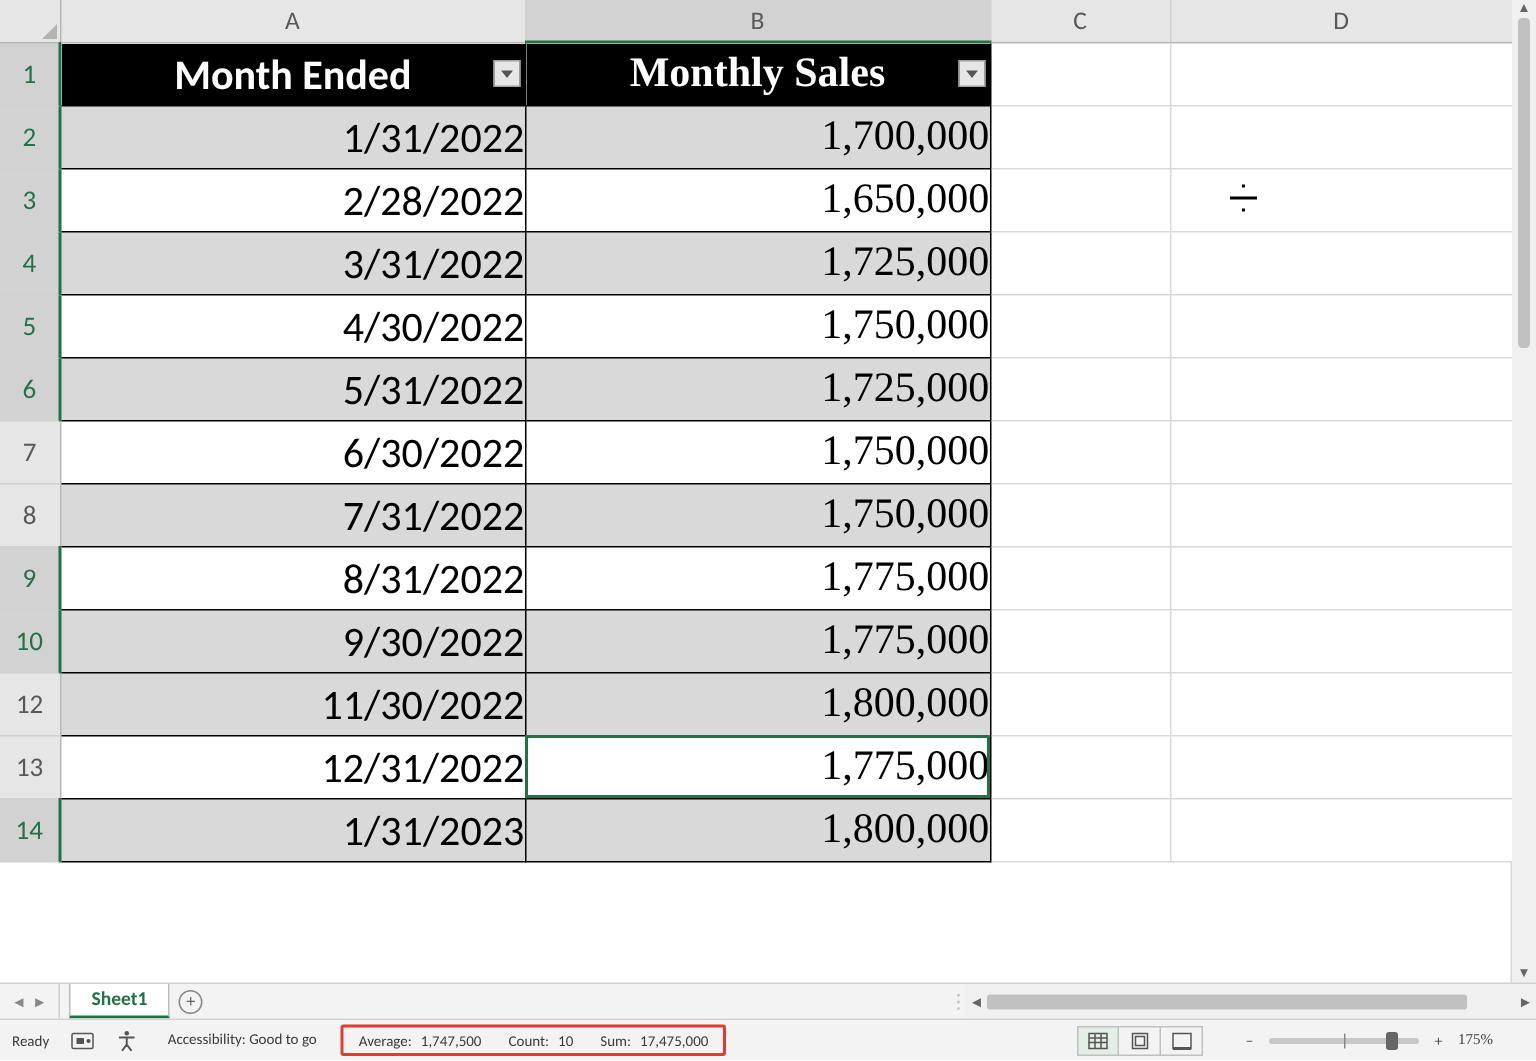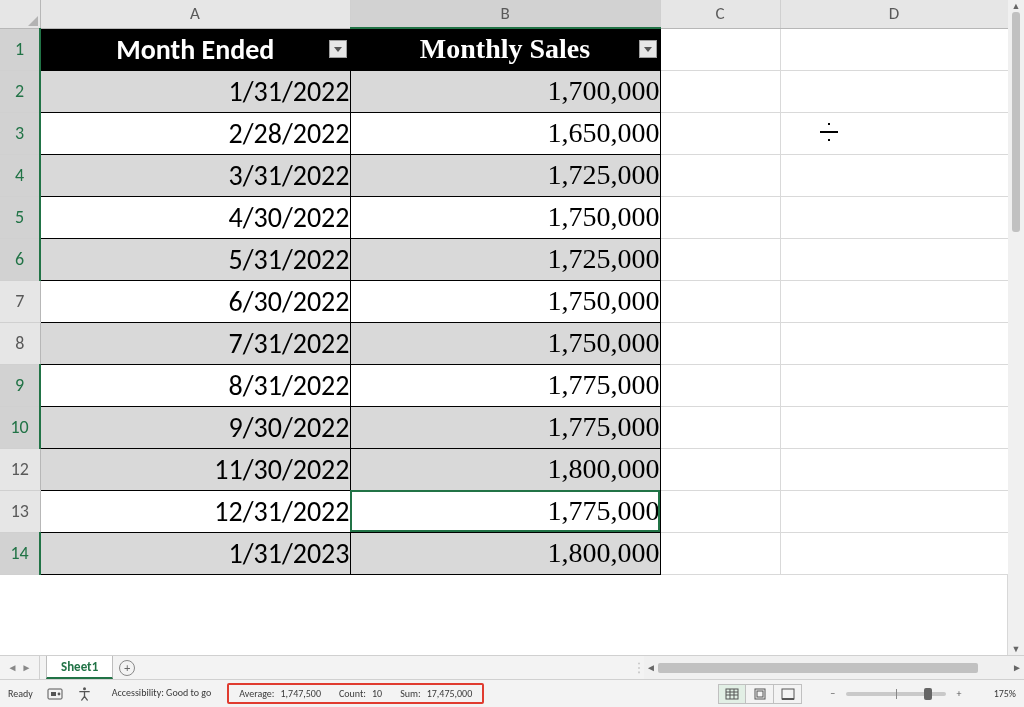--- a/index.html
+++ b/index.html
@@ -171,21 +171,21 @@
   .status .sp{flex:1;}
   .status .views{display:flex;gap:0;}
   .status .vbtn{width:28px;height:20px;border:1px solid #c0c0c0;border-left:none;display:flex;align-items:center;justify-content:center;background:#f3f3f3;}
   .status .vbtn:first-child{border-left:1px solid #c0c0c0;background:#e2efe5;}
   .status .vbtn svg{width:14px;height:14px;}
   .status .zoom{display:flex;align-items:center;gap:6px;margin-left:10px;}
   .status .zoom .slider{width:100px;height:4px;background:#c9c9c9;position:relative;border-radius:2px;}
   .status .zoom .slider .tick{position:absolute;left:50%;top:-3px;width:1px;height:10px;background:#888;}
   .status .zoom .slider .knob{position:absolute;top:-4px;width:8px;height:12px;background:#666;border-radius:2px;left:78%;}
   .status .zoom .pm{width:14px;text-align:center;color:#555;cursor:default;}
-  .status .zoom .pct{width:44px;text-align:right;}
+  .status .zoom .pct{width:44px;font-family:Liberation Serif, serif;}
 </style>
 </head>
 <body>
 
 <div class="grid-wrap">
   <table class="grid">
     <colgroup>
       <col style="width:40px">
       <col style="width:310px">
       <col style="width:310px">

